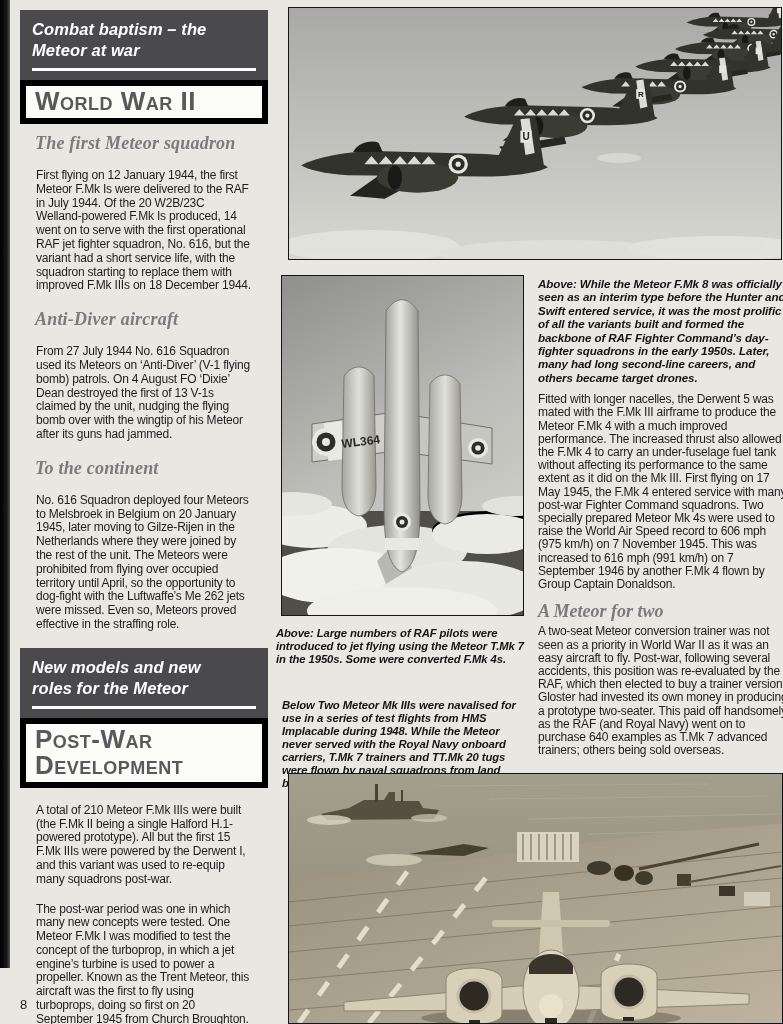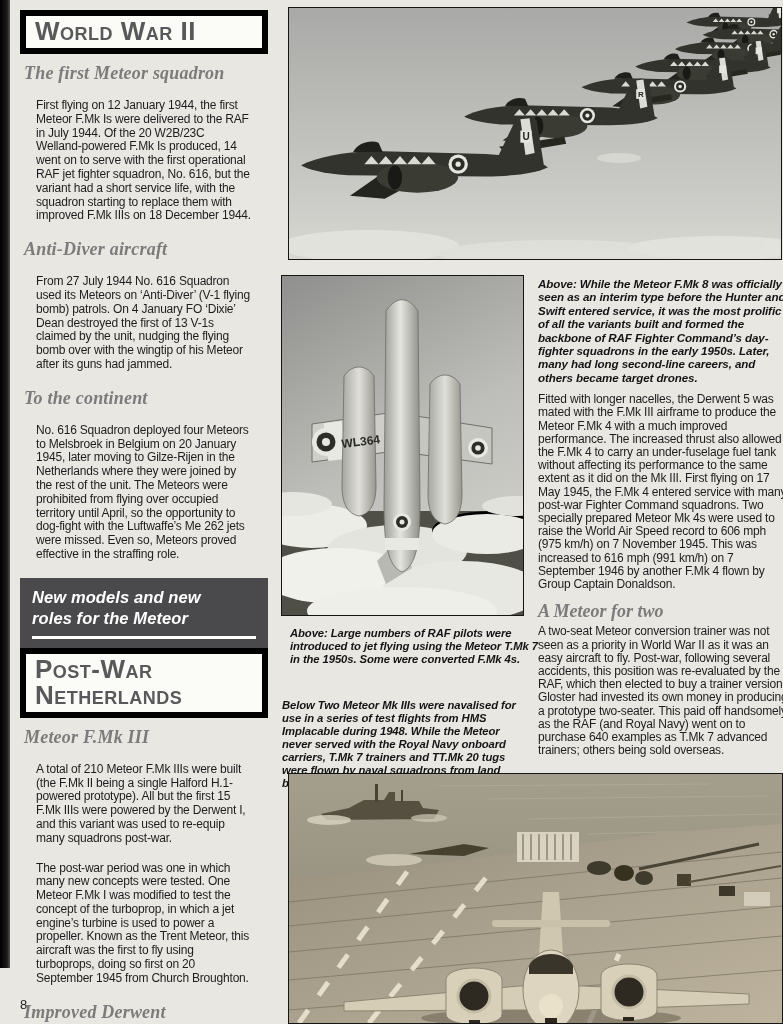--- a/index.html
+++ b/index.html
@@ -24,21 +24,21 @@
   .banner-foot{height:9px;}
   .era-box{
     border:6px solid #000000;background:#fbfbf8;
     padding:2px 9px 4px 9px;
     font-variant:small-caps;font-weight:bold;
     font-size:26px;line-height:26px;color:#59595b;letter-spacing:0.5px;
   }
   .sec-head{
     font-family:"Liberation Serif",serif;font-style:italic;font-weight:bold;
     font-size:18px;line-height:20px;color:#7b7b7b;
-    margin:9px 0 3px 4px;letter-spacing:0.2px;
+    margin:9px 0 3px 15px;letter-spacing:0.2px;
   }
   .sec-body{
     font-size:12px;line-height:13.8px;letter-spacing:-0.2px;
     margin:16px;color:#1d1d1d;
   }
   .banner2-wrap{}
 
   .photo{
     position:absolute;border:1px solid #151515;background:#b9b9b6;
     box-sizing:content-box;
@@ -63,45 +63,49 @@
   }
   .page-num{position:absolute;left:20px;top:997px;font-size:13px;color:#222;}
 </style>
 </head>
 <body>
 
 <div class="left-strip"></div>
 
 <div class="left-col">
 
+  <div class="banner">
+    <div class="banner-title">Combat baptism – the Meteor at war</div>
+    <div class="banner-rule"></div>
+    <div class="banner-foot"></div>
+  </div>
   <div class="era-box">
     <span>World War II</span>
   </div>
 
   <h3 class="sec-head">The first Meteor squadron</h3>
   <p class="sec-body">First flying on 12 January 1944, the first Meteor F.Mk Is were delivered to the RAF in July 1944. Of the 20 W2B/23C Welland-powered F.Mk Is produced, 14 went on to serve with the first operational RAF jet fighter squadron, No. 616, but the variant had a short service life, with the squadron starting to replace them with improved F.Mk IIIs on 18 December 1944.</p>
 
   <h3 class="sec-head">Anti-Diver aircraft</h3>
-  <p class="sec-body">From 27 July 1944 No. 616 Squadron used its Meteors on ‘Anti-Diver’ (V-1 flying bomb) patrols. On 4 January FO ‘Dixie’ Dean destroyed the first of 13 V-1s claimed by the unit, nudging the flying bomb over with the wingtip of his Meteor after its guns had jammed.</p>
+  <p class="sec-body">From 27 July 1944 No. 616 Squadron used its Meteors on ‘Anti-Diver’ (V-1 flying bomb) patrols. On 4 August FO ‘Dixie’ Dean destroyed the first of 13 V-1s claimed by the unit, nudging the flying bomb over with the wingtip of his Meteor after its guns had jammed.</p>
 
   <h3 class="sec-head">To the continent</h3>
   <p class="sec-body">No. 616 Squadron deployed four Meteors to Melsbroek in Belgium on 20 January 1945, later moving to Gilze-Rijen in the Netherlands where they were joined by the rest of the unit. The Meteors were prohibited from flying over occupied territory until April, so the opportunity to dog-fight with the Luftwaffe’s Me 262 jets were missed. Even so, Meteors proved effective in the straffing role.</p>
 
   <div class="banner2-wrap">
     <div class="banner">
       <div class="banner-title">New models and new roles for the Meteor</div>
       <div class="banner-rule"></div>
       <div class="banner-foot"></div>
     </div>
     <div class="era-box">
-      <span>Post-War Netherlands</span>
+      <span>Post-War Development</span>
     </div>
   </div>
 
-  <h3 class="sec-head">Meteor F.Mk III</h3>
   <p class="sec-body">A total of 210 Meteor F.Mk IIIs were built (the F.Mk II being a single Halford H.1-powered prototype). All but the first 15 F.Mk IIIs were powered by the Derwent I, and this variant was used to re-equip many squadrons post-war.</p>
 
   <p class="sec-body">The post-war period was one in which many new concepts were tested. One Meteor F.Mk I was modified to test the concept of the turboprop, in which a jet engine’s turbine is used to power a propeller. Known as the Trent Meteor, this aircraft was the first to fly using turboprops, doing so first on 20 September 1945 from Church Broughton.</p>
 
   <h3 class="sec-head">Improved Derwent</h3>
 </div>
 
 <div class="photo" style="left:288px;top:7px;width:492px;height:251px;">
   <svg width="492" height="251" viewBox="0 0 492 251">
     <defs>
@@ -195,21 +199,21 @@
       <circle cx="196" cy="172" r="2.8" fill="#e8e8e3"></circle>
       <text x="60" y="172" font-size="12" font-weight="bold" fill="#2a2a24" transform="rotate(-7 60 172)">WL364</text>
       <circle cx="120" cy="246" r="9" fill="#e8e8e3"></circle>
       <circle cx="120" cy="246" r="6" fill="#2e2e28"></circle>
       <circle cx="120" cy="246" r="2.5" fill="#e8e8e3"></circle>
       <rect x="103" y="262" width="34" height="12" fill="#e9e9e4"></rect>
     </g>
   </svg>
 </div>
 
-<div class="caption" style="left:290px;top:627px;">Above: Large numbers of RAF pilots were introduced to jet flying using the Meteor T.Mk 7 in the 1950s. Some were converted F.Mk 4s.</div>
+<div class="caption" style="left:276px;top:627px;">Above: Large numbers of RAF pilots were introduced to jet flying using the Meteor T.Mk 7 in the 1950s. Some were converted F.Mk 4s.</div>
 <div class="caption" style="left:282px;top:699px;">Below Two Meteor Mk IIIs were navalised for use in a series of test flights from HMS Implacable during 1948. While the Meteor never served with the Royal Navy onboard carriers, T.Mk 7 trainers and TT.Mk 20 tugs were flown by naval squadrons from land bases.</div>
 
 <div class="right-col">
   <p class="right-caption">Above: While the Meteor F.Mk 8 was officially seen as an interim type before the Hunter and Swift entered service, it was the most prolific of all the variants built and formed the backbone of RAF Fighter Command’s day-fighter squadrons in the early 1950s. Later, many had long second-line careers, and others became target drones.</p>
   <p class="right-body">Fitted with longer nacelles, the Derwent 5 was mated with the F.Mk III airframe to produce the Meteor F.Mk 4 with a much improved performance. The increased thrust also allowed the F.Mk 4 to carry an under-fuselage fuel tank without affecting its performance to the same extent as it did on the Mk III. First flying on 17 May 1945, the F.Mk 4 entered service with many post-war Fighter Command squadrons. Two specially prepared Meteor Mk 4s were used to raise the World Air Speed record to 606 mph (975 km/h) on 7 November 1945. This was increased to 616 mph (991 km/h) on 7 September 1946 by another F.Mk 4 flown by Group Captain Donaldson.</p>
   <h3 class="right-head">A Meteor for two</h3>
   <p class="right-body">A two-seat Meteor conversion trainer was not seen as a priority in World War II as it was an easy aircraft to fly. Post-war, following several accidents, this position was re-evaluated by the RAF, which then elected to buy a trainer version. Gloster had invested its own money in producing a prototype two-seater. This paid off handsomely, as the RAF (and Royal Navy) went on to purchase 640 examples as T.Mk 7 advanced trainers; others being sold overseas.</p>
 </div>
 
 <div class="photo" style="left:288px;top:773px;width:493px;height:249px;">

